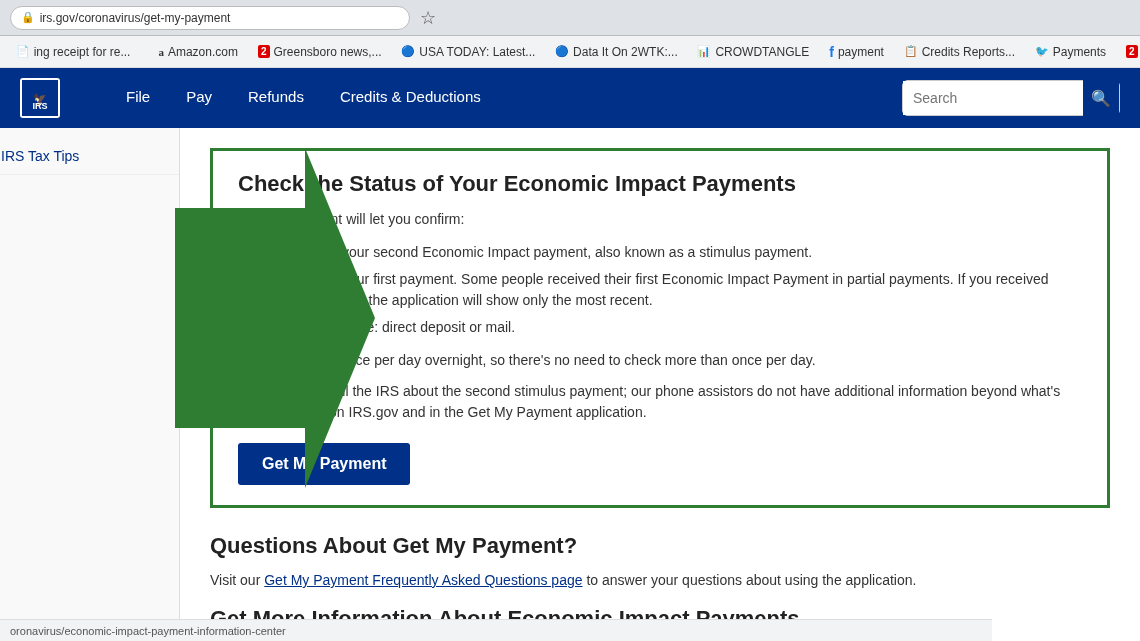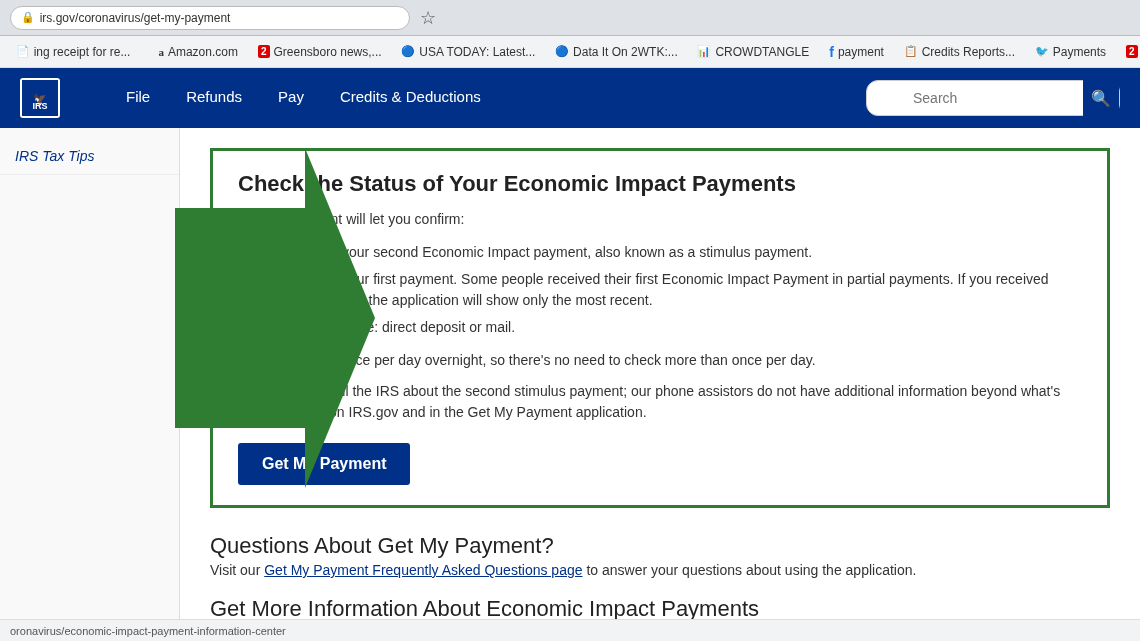--- a/index.html
+++ b/index.html
@@ -96,24 +96,23 @@
       align-items: center;
       cursor: pointer;
       font-size: 15px;
       border-bottom: 3px solid transparent;
     }
     .search-container {
       display: flex;
       align-items: center;
       background: white;
       border: 1px solid #ccc;
-      border-radius: 12px;
+      border-radius: 6px;
       height: 36px;
       margin-left: auto;
-      padding-left: 36px;
     }
     .search-input {
       border: none;
       outline: none;
       padding: 0 10px;
       font-size: 14px;
       width: 180px;
       height: 100%;
     }
     .search-btn {
@@ -137,26 +136,25 @@
 
     
     .sidebar {
       width: 180px;
       min-width: 180px;
       background: #f9f9f9;
       border-right: 1px solid #ddd;
       padding-top: 10px;
     }
     .sidebar-item {
-      padding: 10px 15px;
+      padding: 10px 1px;
       font-size: 14px;
       color: #003087;
       cursor: pointer;
       border-bottom: 1px solid #eee;
-      font-style: italic;
     }
 
     
     .main-content {
       flex: 1;
       padding: 20px 30px;
       position: relative;
     }
 
     
@@ -198,22 +196,22 @@
       font-size: 16px;
       font-weight: bold;
       cursor: pointer;
       border-radius: 3px;
       margin-top: 10px;
     }
 
     
     .section-heading {
       font-size: 22px;
-      font-weight: normal;
-      margin-bottom: 0;
+      font-weight: bold;
+      margin-bottom: 10px;
       margin-top: 5px;
       color: #222;
     }
     .section-text {
       font-size: 14px;
       line-height: 1.6;
       margin-bottom: 3px;
     }
     .section-link {
       color: #003087;
@@ -227,21 +225,21 @@
       background: #f1f3f4;
       height: 22px;
       display: flex;
       align-items: center;
       padding: 0 10px;
       font-size: 11px;
       color: #555;
       border-top: 1px solid #ddd;
       position: fixed;
       bottom: 0;
-      width: 1140px;
+      width: 992px;
     }
   </style>
 </head>
 <body>
 
 <div class="browser-bar">
   <div class="address-bar">
     <span class="lock-icon">🔒</span>
     <span>irs.gov/coronavirus/get-my-payment</span>
   </div>
@@ -297,22 +295,22 @@
     <div class="irs-logo-icon">
       <svg width="36" height="36" viewBox="0 0 36 36">
         <rect width="36" height="36" fill="#003087"></rect>
         <text x="50%" y="55%" text-anchor="middle" dominant-baseline="middle" fill="white" font-size="11" font-weight="bold" font-family="Arial">🦅</text>
         <text x="50%" y="75%" text-anchor="middle" dominant-baseline="middle" fill="white" font-size="9" font-weight="bold" font-family="Arial">IRS</text>
       </svg>
     </div>
   </div>
   <nav class="nav-menu">
     <div class="nav-item">File</div>
+    <div class="nav-item">Pay</div>
     <div class="nav-item">Refunds</div>
-    <div class="nav-item">Pay</div>
     <div class="nav-item">Credits &amp; Deductions</div>
   </nav>
   <div class="search-container">
     <input class="search-input" type="text" placeholder="Search" style="">
     <button class="search-btn">🔍</button>
   </div>
 </div>
 
 <div class="page-layout">
 

